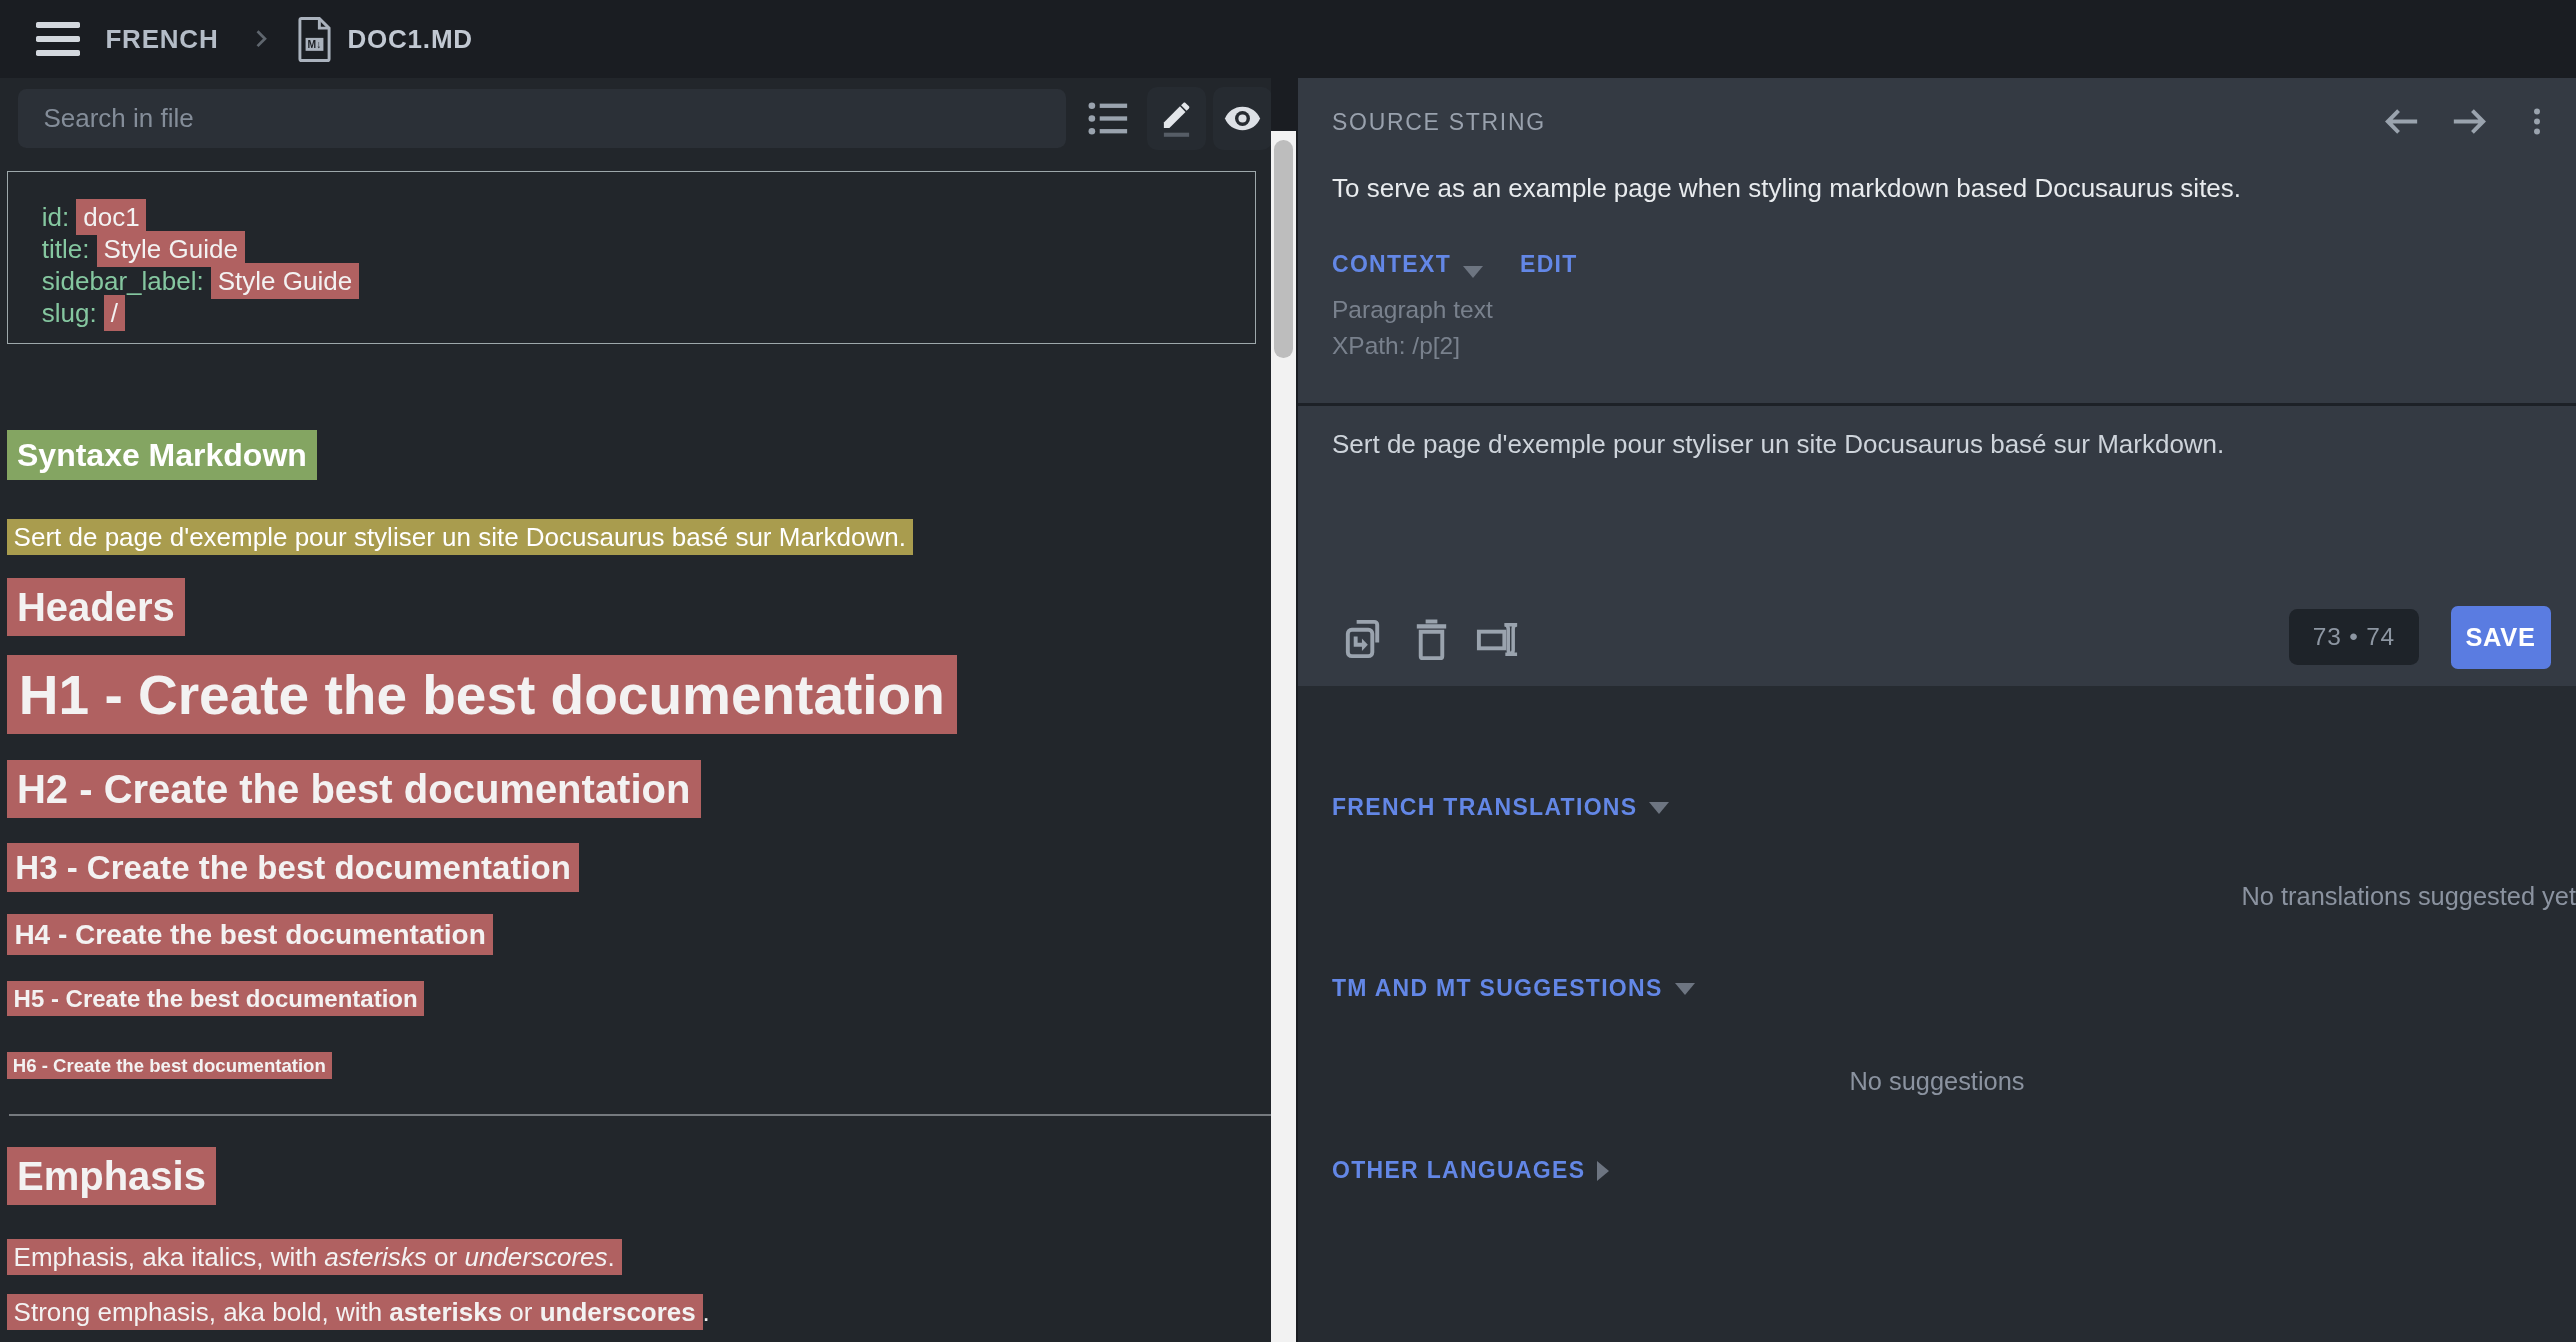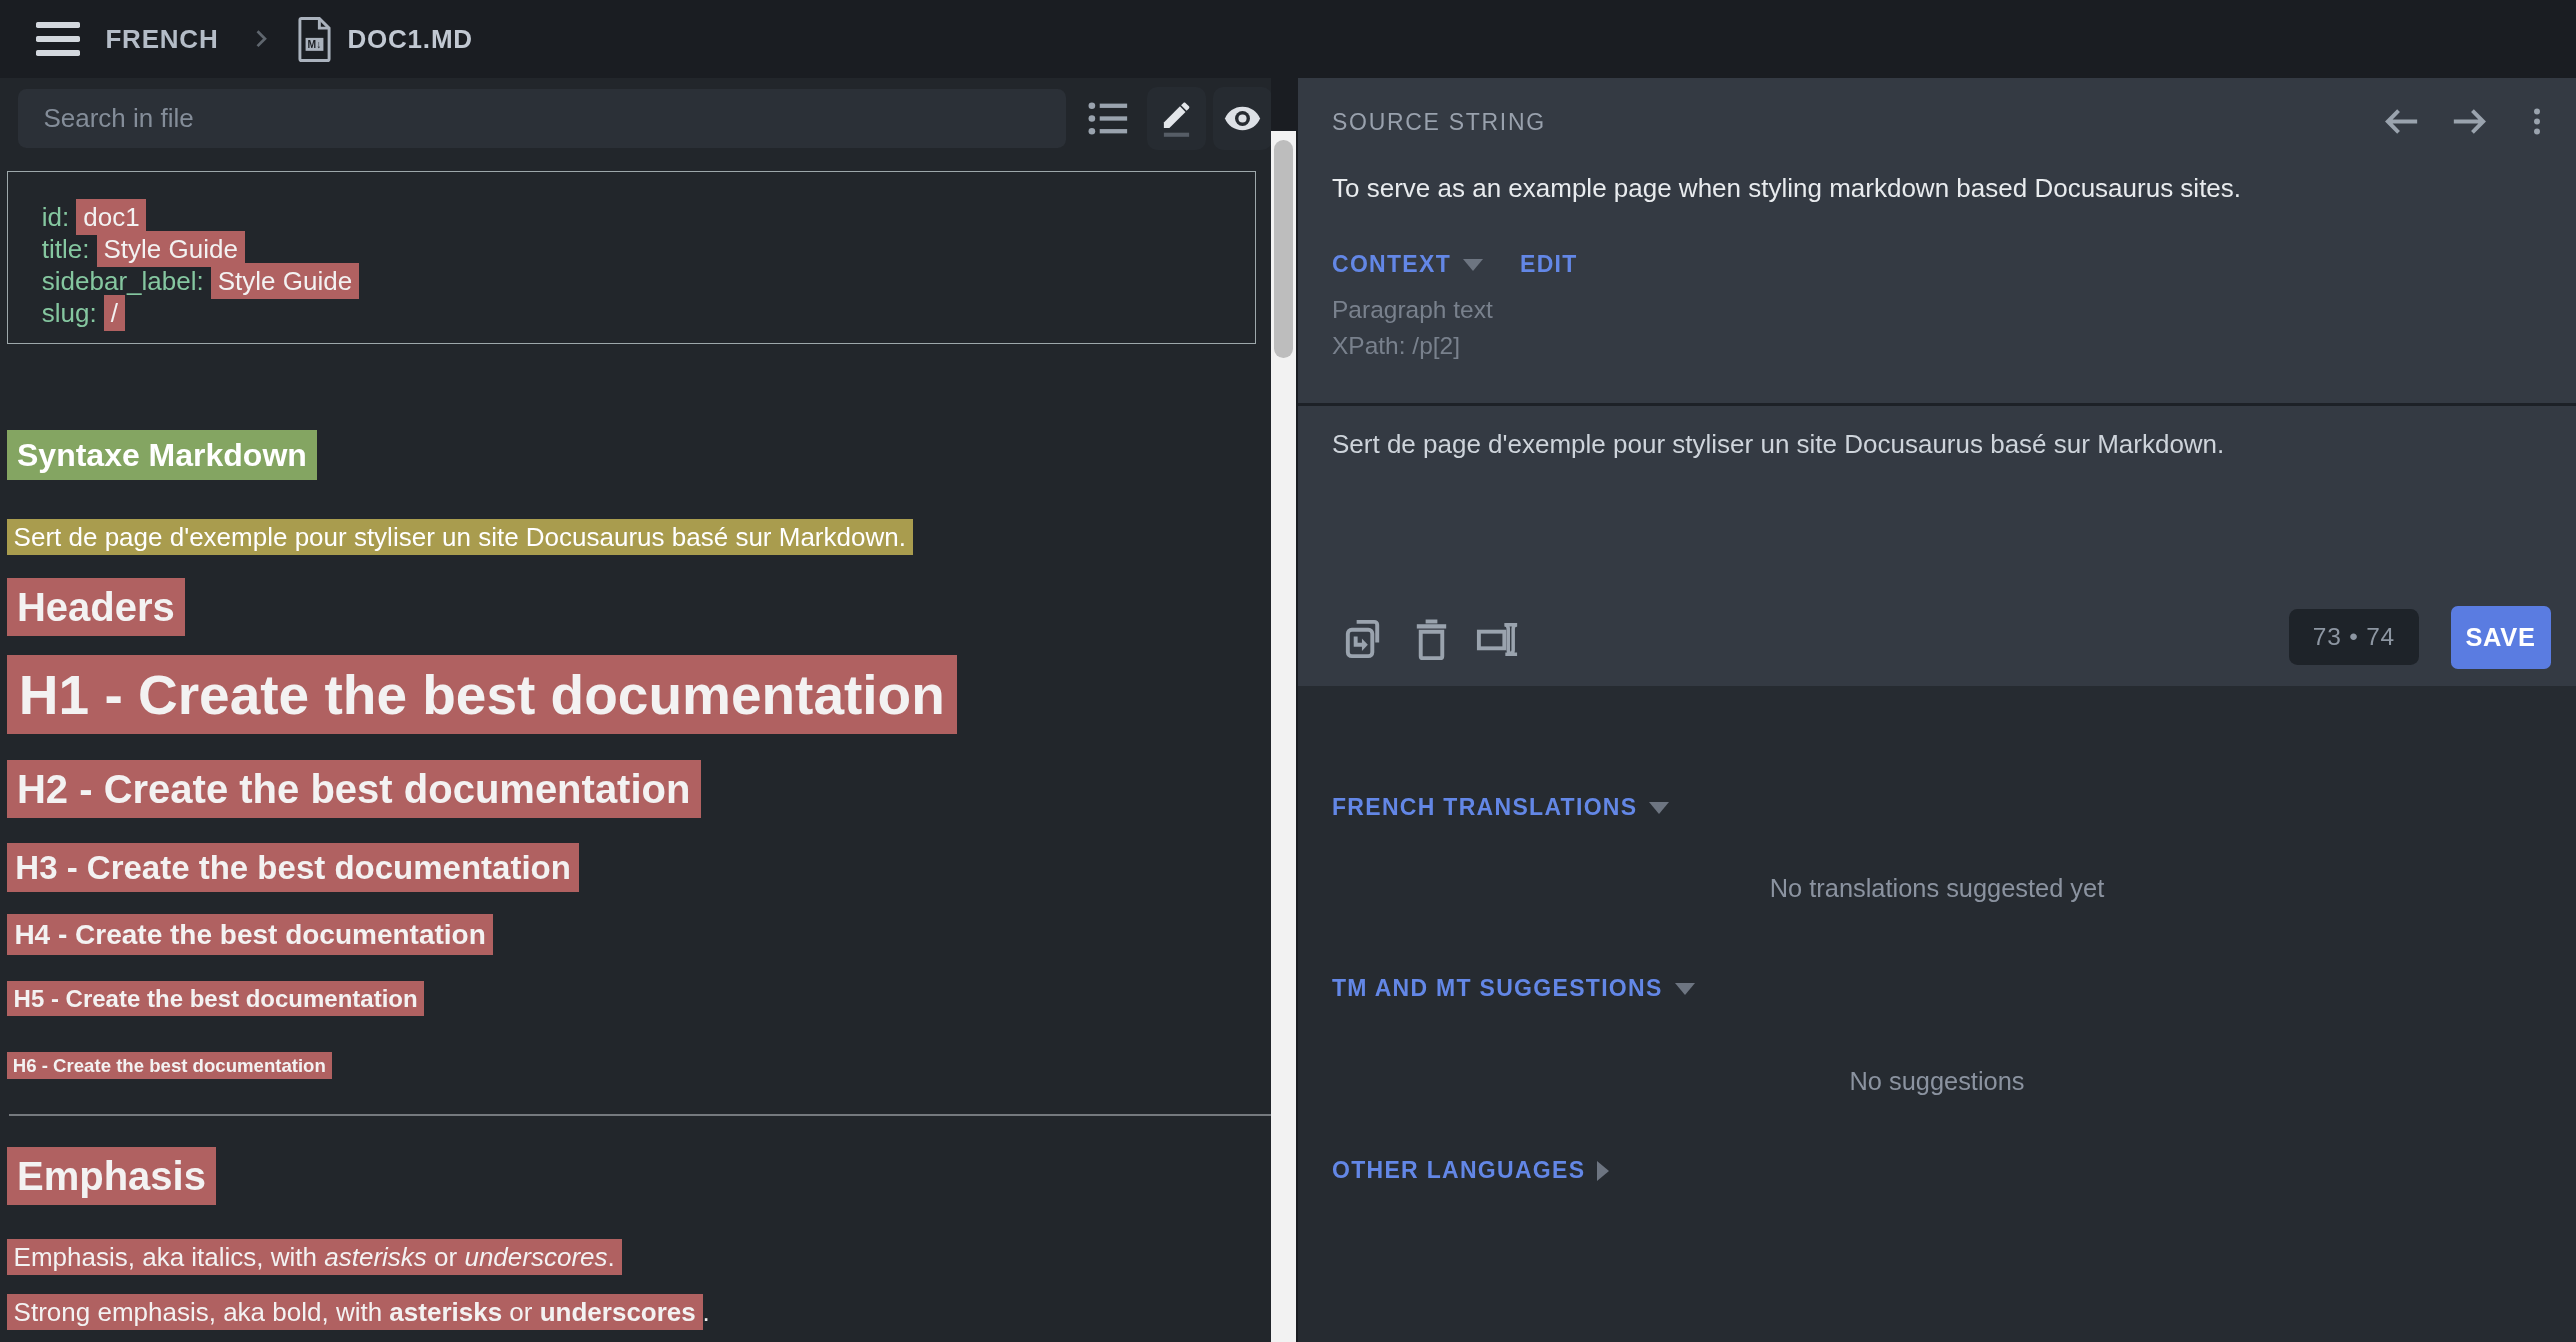--- a/index.html
+++ b/index.html
@@ -77,21 +77,21 @@
     position: absolute; left: 1298px; top: 78px; width: 1278px; height: 980px;
     background: #343a43;
   }
   .rp-label { font-size: 23px; letter-spacing: 1.7px; color: #99a1ad; font-weight: normal; }
   .source-label { position: absolute; left: 34px; top: 30.5px; }
   .nav-icon { position: absolute; top: 20.3px; width: 47px; height: 47px; cursor: pointer; }
   .nav-back { left: 1080px; }
   .nav-fwd { left: 1148px; }
   .nav-kebab { left: 1222px; width: 34px; }
   .source-text { position: absolute; left: 34px; top: 95px; font-size: 26px; color: #e8ebee; }
-  .ctx-row { position: absolute; left: 34px; top: 173px; display: flex; align-items: center; }
+  .ctx-row { position: absolute; left: 34px; top: 173px; display: flex; align-items: flex-end; }
   .blue-link { color: #6387e6; font-size: 23px; font-weight: bold; letter-spacing: 1.3px; cursor: pointer; }
   .tri-down {
     display: inline-block; width: 0; height: 0; margin-left: 12px;
     border-left: 10.2px solid transparent; border-right: 10.2px solid transparent;
     border-top: 12.7px solid #6d7581; cursor: pointer;
   }
   .tri-right {
     display: inline-block; width: 0; height: 0; margin-left: 12px;
     border-top: 10.2px solid transparent; border-bottom: 10.2px solid transparent;
     border-left: 12.7px solid #6d7581; cursor: pointer;
@@ -299,21 +299,21 @@
 
     <div class="char-counter">73 • 74</div>
     <button class="save-btn">SAVE</button>
 
     <div class="suggestions">
 
       <div class="sugg-header" style="top:108px;">
         <span class="blue-link">FRENCH TRANSLATIONS</span>
         <span class="tri-down"></span>
       </div>
-      <div class="sugg-empty" style="top:188px;">No translations suggested yet</div>
+      <div class="sugg-empty" style="top:196px;text-align:right;">No translations suggested yet</div>
 
       <div class="sugg-header" style="top:289px;">
         <span class="blue-link">TM AND MT SUGGESTIONS</span>
         <span class="tri-down"></span>
       </div>
       <div class="sugg-empty" style="top:381px;">No suggestions</div>
 
       <div class="sugg-header" style="top:471px;">
         <span class="blue-link">OTHER LANGUAGES</span>
         <span class="tri-right"></span>

